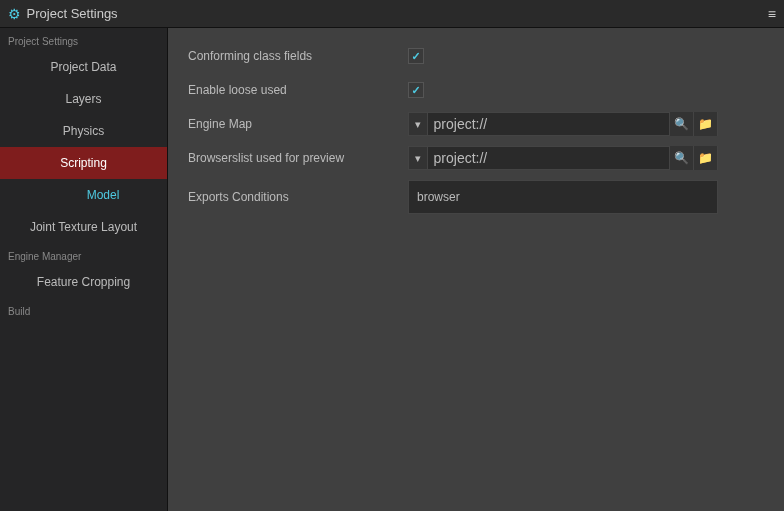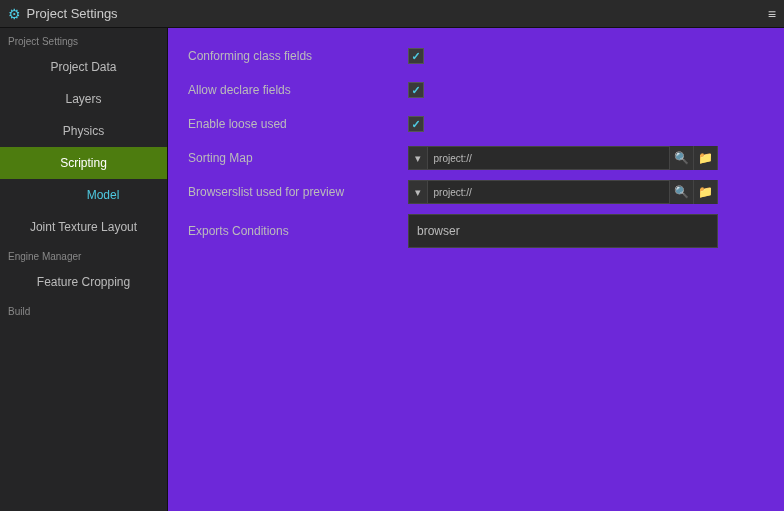--- a/index.html
+++ b/index.html
@@ -67,32 +67,32 @@
       align-items: center;
       justify-content: center;
       padding: 9px 8px;
       cursor: pointer;
       color: #bbb;
       font-size: 12px;
       text-align: right;
       border-bottom: none;
     }
     .sidebar-item.active {
-      background: #4d7c0f;
+      background: #7f1d1d;
       color: #fff;
     }
     .sidebar-item.accent {
       color: #4ec9e0;
       margin-left: 39px;
     }
 
     
     .content-area {
       flex: 1;
-      background: #6d28d9;
+      background: #404040;
       padding: 16px 20px;
       overflow-y: auto;
     }
 
     .settings-row {
       display: flex;
       align-items: center;
       margin-bottom: 10px;
       min-height: 24px;
     }
@@ -144,21 +144,21 @@
       border-right: 1px solid #444;
       cursor: pointer;
       color: #bbb;
       font-size: 11px;
       gap: 4px;
     }
     .input-prefix-text {
       flex: 1;
       padding: 0 6px;
       color: #bbb;
-      font-size: 10px;
+      font-size: 14px;
     }
     .input-icon-btn {
       width: 24px;
       height: 24px;
       display: flex;
       align-items: center;
       justify-content: center;
       background: #333;
       border: none;
       border-left: 1px solid #444;
@@ -230,36 +230,30 @@
 
   <div class="content-area">
 
     <div class="settings-row">
       <span class="settings-label">Conforming class fields</span>
       <div class="settings-value">
         <div class="custom-checkbox checked"></div>
       </div>
     </div>
 
-    <div class="settings-row">
-      <span class="settings-label">Allow declare fields</span>
+
+    <div class="settings-row">
+      <span class="settings-label">Enable loose used</span>
       <div class="settings-value">
         <div class="custom-checkbox checked"></div>
       </div>
     </div>
 
     <div class="settings-row">
-      <span class="settings-label">Enable loose used</span>
-      <div class="settings-value">
-        <div class="custom-checkbox checked"></div>
-      </div>
-    </div>
-
-    <div class="settings-row">
-      <span class="settings-label">Sorting Map</span>
+      <span class="settings-label">Engine Map</span>
       <div class="settings-value">
         <div class="input-with-prefix">
           <div class="input-prefix-dropdown">
             <span>▾</span>
           </div>
           <span class="input-prefix-text">project://</span>
           <button class="input-icon-btn">🔍</button>
           <button class="input-icon-btn">📁</button>
         </div>
       </div>

